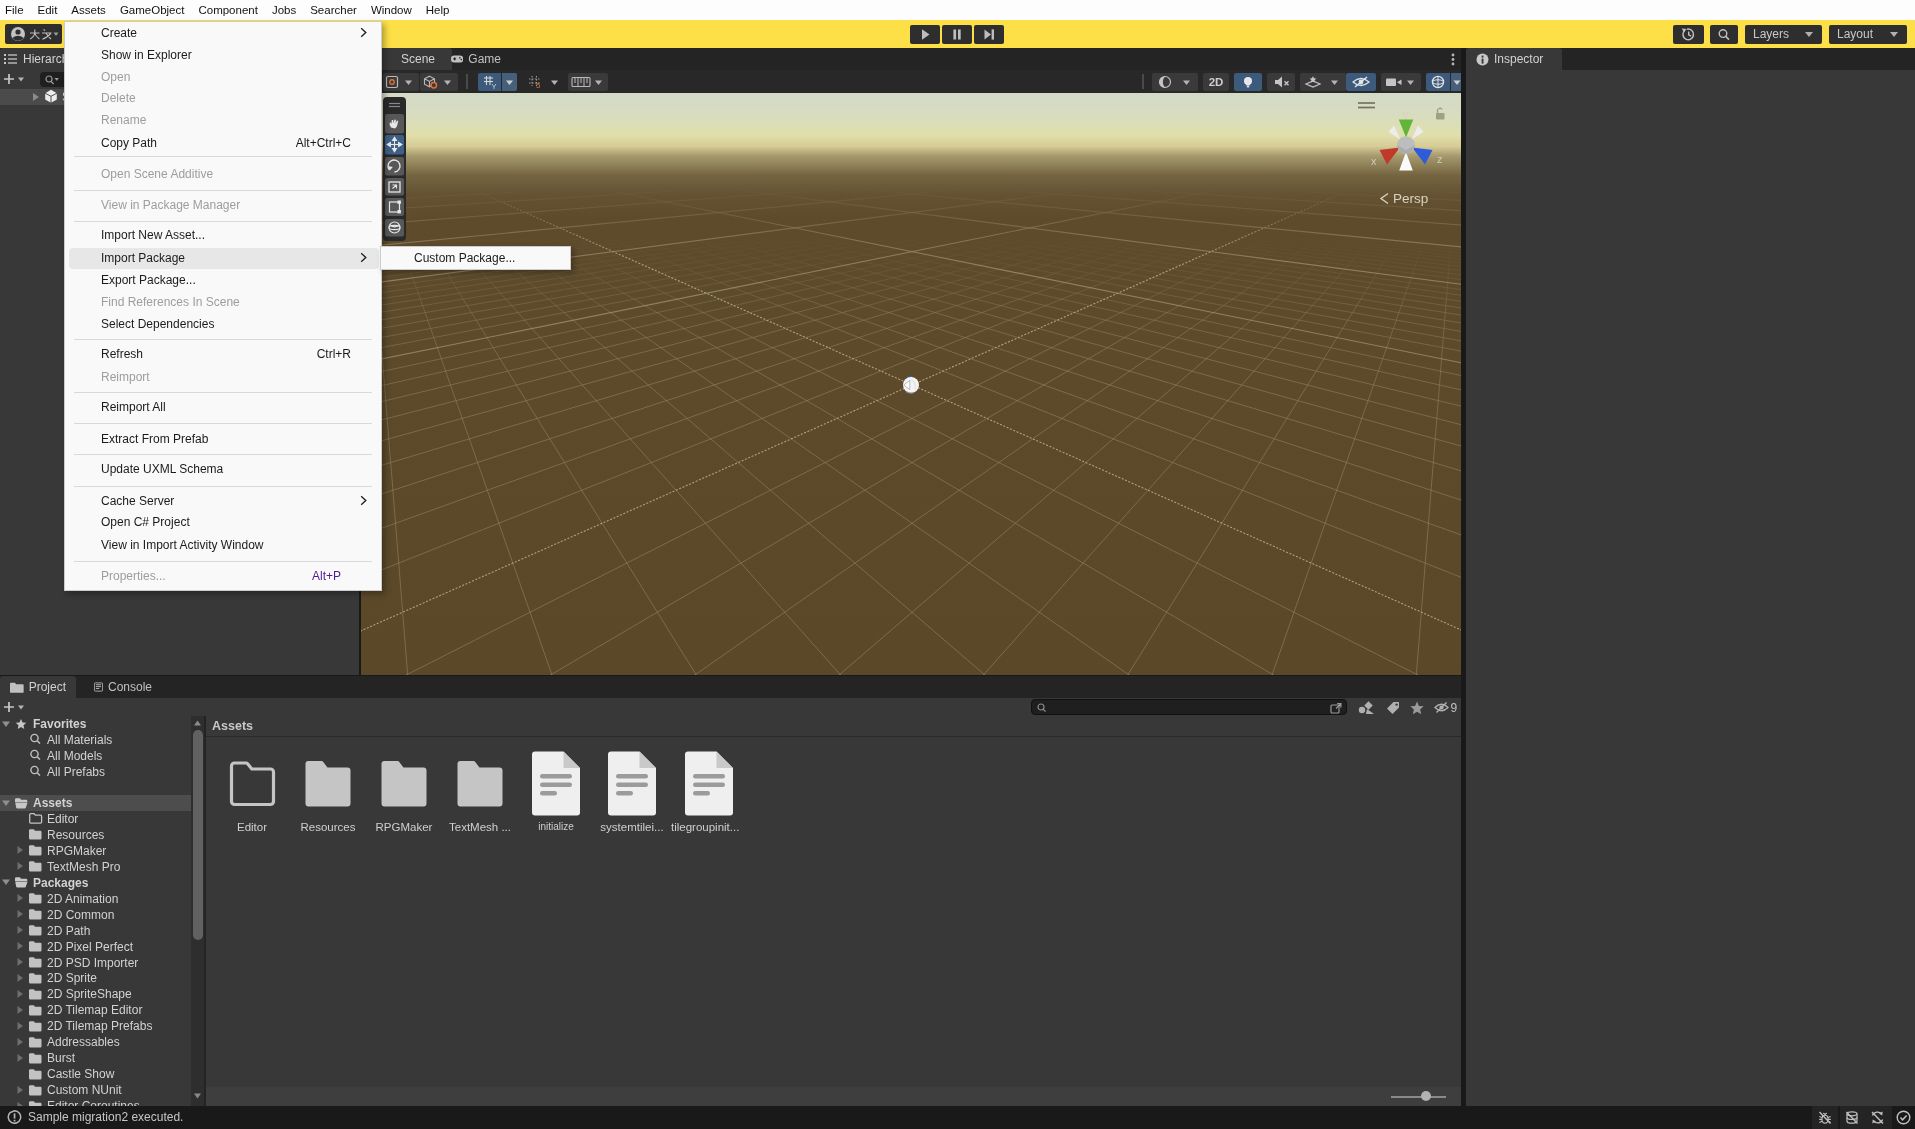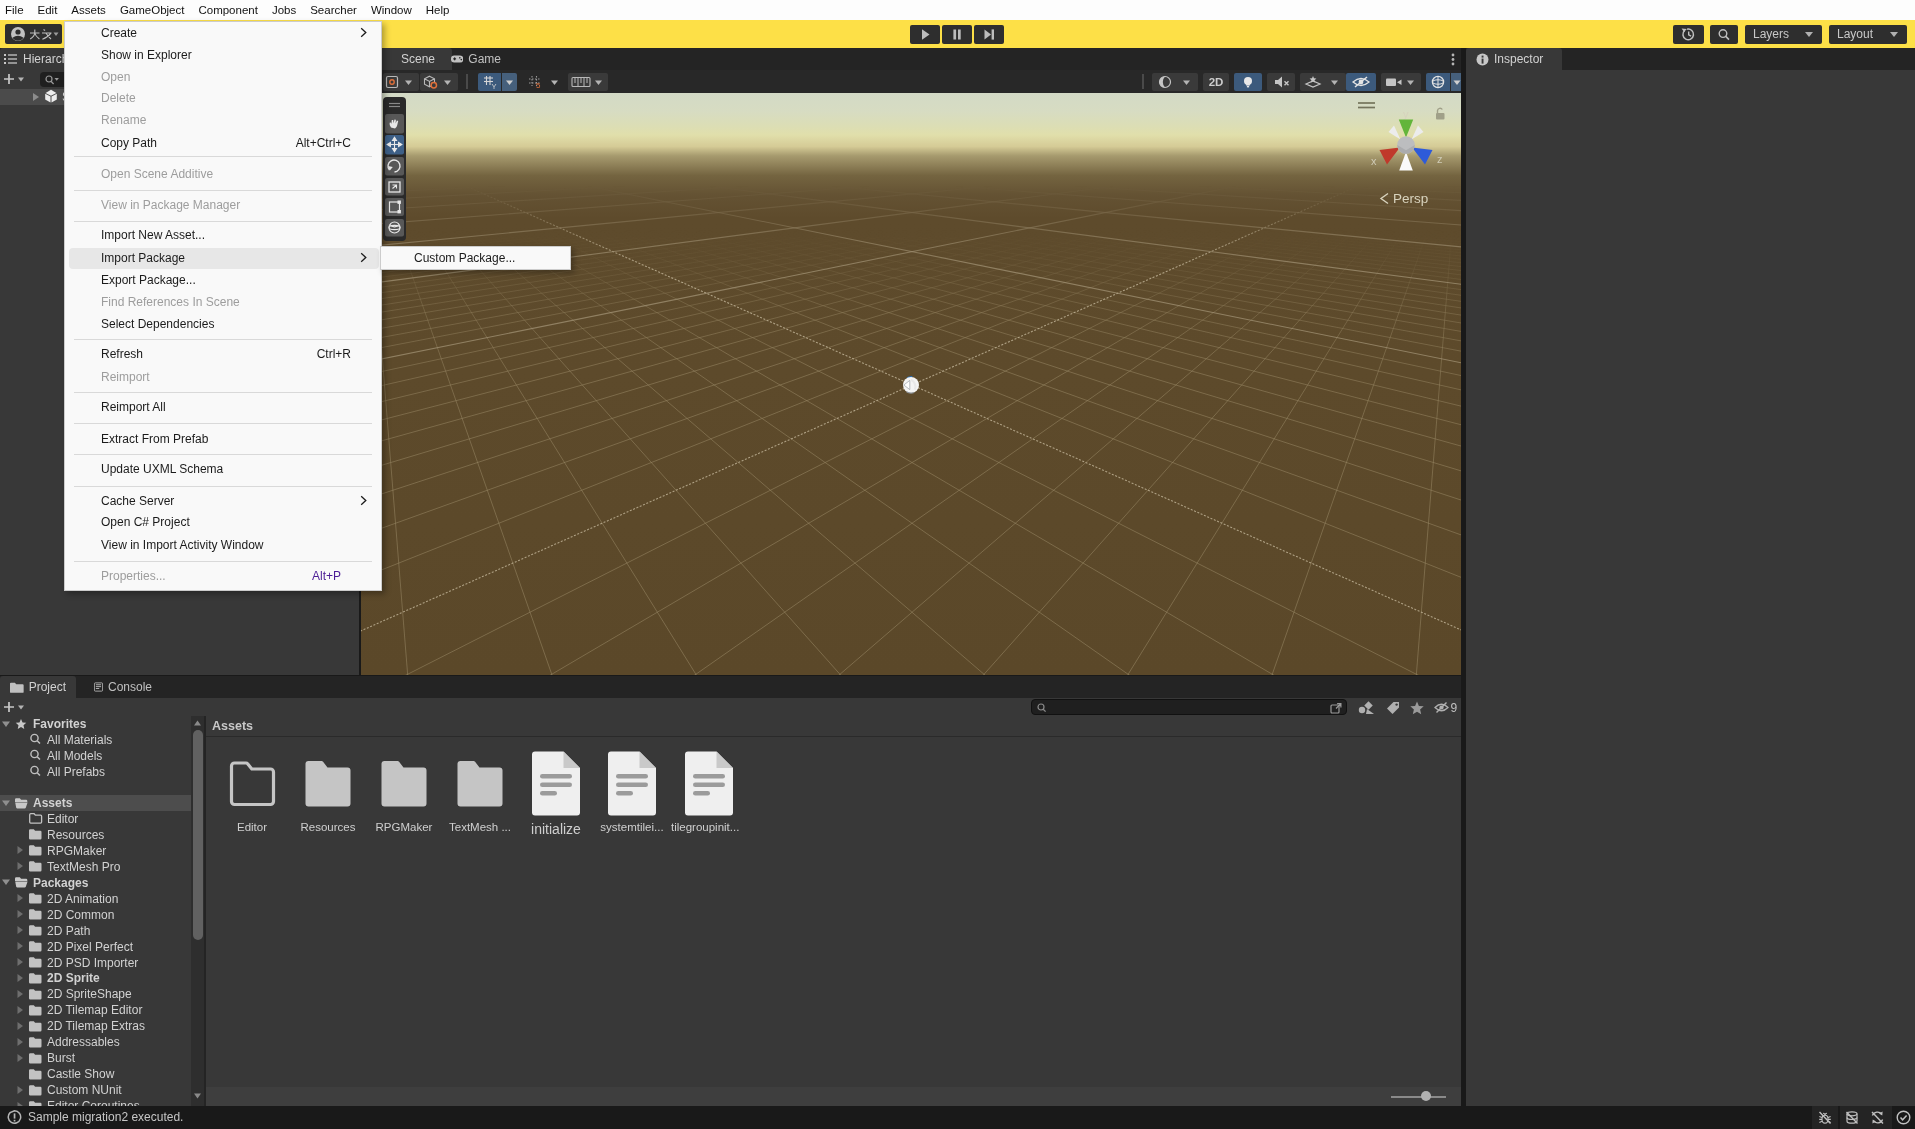--- a/index.html
+++ b/index.html
@@ -688,36 +688,36 @@
 <div class="abs" style="left:47px;top:223.54999999999995px;font-weight:normal;white-space:nowrap">2D Pixel Perfect</div>
 <svg class="abs" style="left:0;top:237.99999999999994px" width="60" height="16">
         <path d="M17.5 4.0 l5.5 4 l-5.5 4 Z" fill="#6e6e6e"></path>
         <path d="M29 4.5 a1.2 1.2 0 0 1 1.2 -1.2 h3.6 l1.3 1.5 h5.2 a1.2 1.2 0 0 1 1.2 1.2 v6.3 a1.2 1.2 0 0 1 -1.2 1.2 h-10.1 a1.2 1.2 0 0 1 -1.2 -1.2 Z" fill="#c2c2c2"></path>
       </svg>
 <div class="abs" style="left:47px;top:239.49999999999994px;font-weight:normal;white-space:nowrap">2D PSD Importer</div>
 <svg class="abs" style="left:0;top:253.94999999999993px" width="60" height="16">
         <path d="M17.5 4.0 l5.5 4 l-5.5 4 Z" fill="#6e6e6e"></path>
         <path d="M29 4.5 a1.2 1.2 0 0 1 1.2 -1.2 h3.6 l1.3 1.5 h5.2 a1.2 1.2 0 0 1 1.2 1.2 v6.3 a1.2 1.2 0 0 1 -1.2 1.2 h-10.1 a1.2 1.2 0 0 1 -1.2 -1.2 Z" fill="#c2c2c2"></path>
       </svg>
-<div class="abs" style="left:47px;top:255.44999999999993px;font-weight:bold;white-space:nowrap">2D Sprite</div>
+<div class="abs" style="left:47px;top:255.44999999999993px;font-weight:normal;white-space:nowrap">2D Sprite</div>
 <svg class="abs" style="left:0;top:269.8999999999999px" width="60" height="16">
         <path d="M17.5 4.0 l5.5 4 l-5.5 4 Z" fill="#6e6e6e"></path>
         <path d="M29 4.5 a1.2 1.2 0 0 1 1.2 -1.2 h3.6 l1.3 1.5 h5.2 a1.2 1.2 0 0 1 1.2 1.2 v6.3 a1.2 1.2 0 0 1 -1.2 1.2 h-10.1 a1.2 1.2 0 0 1 -1.2 -1.2 Z" fill="#c2c2c2"></path>
       </svg>
 <div class="abs" style="left:47px;top:271.3999999999999px;font-weight:normal;white-space:nowrap">2D SpriteShape</div>
 <svg class="abs" style="left:0;top:285.8499999999999px" width="60" height="16">
         <path d="M17.5 4.0 l5.5 4 l-5.5 4 Z" fill="#6e6e6e"></path>
         <path d="M29 4.5 a1.2 1.2 0 0 1 1.2 -1.2 h3.6 l1.3 1.5 h5.2 a1.2 1.2 0 0 1 1.2 1.2 v6.3 a1.2 1.2 0 0 1 -1.2 1.2 h-10.1 a1.2 1.2 0 0 1 -1.2 -1.2 Z" fill="#c2c2c2"></path>
       </svg>
 <div class="abs" style="left:47px;top:287.3499999999999px;font-weight:normal;white-space:nowrap">2D Tilemap Editor</div>
 <svg class="abs" style="left:0;top:301.7999999999999px" width="60" height="16">
         <path d="M17.5 4.0 l5.5 4 l-5.5 4 Z" fill="#6e6e6e"></path>
         <path d="M29 4.5 a1.2 1.2 0 0 1 1.2 -1.2 h3.6 l1.3 1.5 h5.2 a1.2 1.2 0 0 1 1.2 1.2 v6.3 a1.2 1.2 0 0 1 -1.2 1.2 h-10.1 a1.2 1.2 0 0 1 -1.2 -1.2 Z" fill="#c2c2c2"></path>
       </svg>
-<div class="abs" style="left:47px;top:303.2999999999999px;font-weight:normal;white-space:nowrap">2D Tilemap Extras</div>
+<div class="abs" style="left:47px;top:303.2999999999999px;font-weight:normal;white-space:nowrap">2D Tilemap Prefabs</div>
 <svg class="abs" style="left:0;top:317.7499999999999px" width="60" height="16">
         <path d="M17.5 4.0 l5.5 4 l-5.5 4 Z" fill="#6e6e6e"></path>
         <path d="M29 4.5 a1.2 1.2 0 0 1 1.2 -1.2 h3.6 l1.3 1.5 h5.2 a1.2 1.2 0 0 1 1.2 1.2 v6.3 a1.2 1.2 0 0 1 -1.2 1.2 h-10.1 a1.2 1.2 0 0 1 -1.2 -1.2 Z" fill="#c2c2c2"></path>
       </svg>
 <div class="abs" style="left:47px;top:319.2499999999999px;font-weight:normal;white-space:nowrap">Addressables</div>
 <svg class="abs" style="left:0;top:333.6999999999999px" width="60" height="16">
         <path d="M17.5 4.0 l5.5 4 l-5.5 4 Z" fill="#6e6e6e"></path>
         <path d="M29 4.5 a1.2 1.2 0 0 1 1.2 -1.2 h3.6 l1.3 1.5 h5.2 a1.2 1.2 0 0 1 1.2 1.2 v6.3 a1.2 1.2 0 0 1 -1.2 1.2 h-10.1 a1.2 1.2 0 0 1 -1.2 -1.2 Z" fill="#c2c2c2"></path>
       </svg>
 <div class="abs" style="left:47px;top:335.1999999999999px;font-weight:normal;white-space:nowrap">Burst</div>
@@ -770,21 +770,21 @@
 <div class="abs" style="left:236px;top:84px;width:76px;text-align:center;font-size:11.5px;color:#cfcfcf;white-space:nowrap;overflow:hidden">TextMesh ...</div>
 <svg class="abs" style="left:312px;top:0" width="76" height="80">
         <path d="M14 17.5 a3 3 0 0 1 3 -3 h28.5 L62 31 v44.5 a3 3 0 0 1 -3 3 h-42 a3 3 0 0 1 -3 -3 Z" fill="#efefef"></path>
         <path d="M45.5 14.5 L62 31 h-16.5 Z" fill="#c9c9c9"></path>
         <g fill="#9b9b9b">
           <rect x="22" y="37" width="32" height="4.6" rx="2.3"></rect>
           <rect x="22" y="45.5" width="32" height="4.6" rx="2.3"></rect>
           <rect x="22" y="54" width="17" height="4.6" rx="2.3"></rect>
         </g>
       </svg>
-<div class="abs" style="left:312px;top:84px;width:76px;text-align:center;font-size:14px;color:#cfcfcf;white-space:nowrap;overflow:hidden">initialize</div>
+<div class="abs" style="left:312px;top:84px;width:76px;text-align:center;font-size:10px;color:#cfcfcf;white-space:nowrap;overflow:hidden">initialize</div>
 <svg class="abs" style="left:388px;top:0" width="76" height="80">
         <path d="M14 17.5 a3 3 0 0 1 3 -3 h28.5 L62 31 v44.5 a3 3 0 0 1 -3 3 h-42 a3 3 0 0 1 -3 -3 Z" fill="#efefef"></path>
         <path d="M45.5 14.5 L62 31 h-16.5 Z" fill="#c9c9c9"></path>
         <g fill="#9b9b9b">
           <rect x="22" y="37" width="32" height="4.6" rx="2.3"></rect>
           <rect x="22" y="45.5" width="32" height="4.6" rx="2.3"></rect>
           <rect x="22" y="54" width="17" height="4.6" rx="2.3"></rect>
         </g>
       </svg>
 <div class="abs" style="left:388px;top:84px;width:76px;text-align:center;font-size:11.5px;color:#cfcfcf;white-space:nowrap;overflow:hidden">systemtilei...</div>

